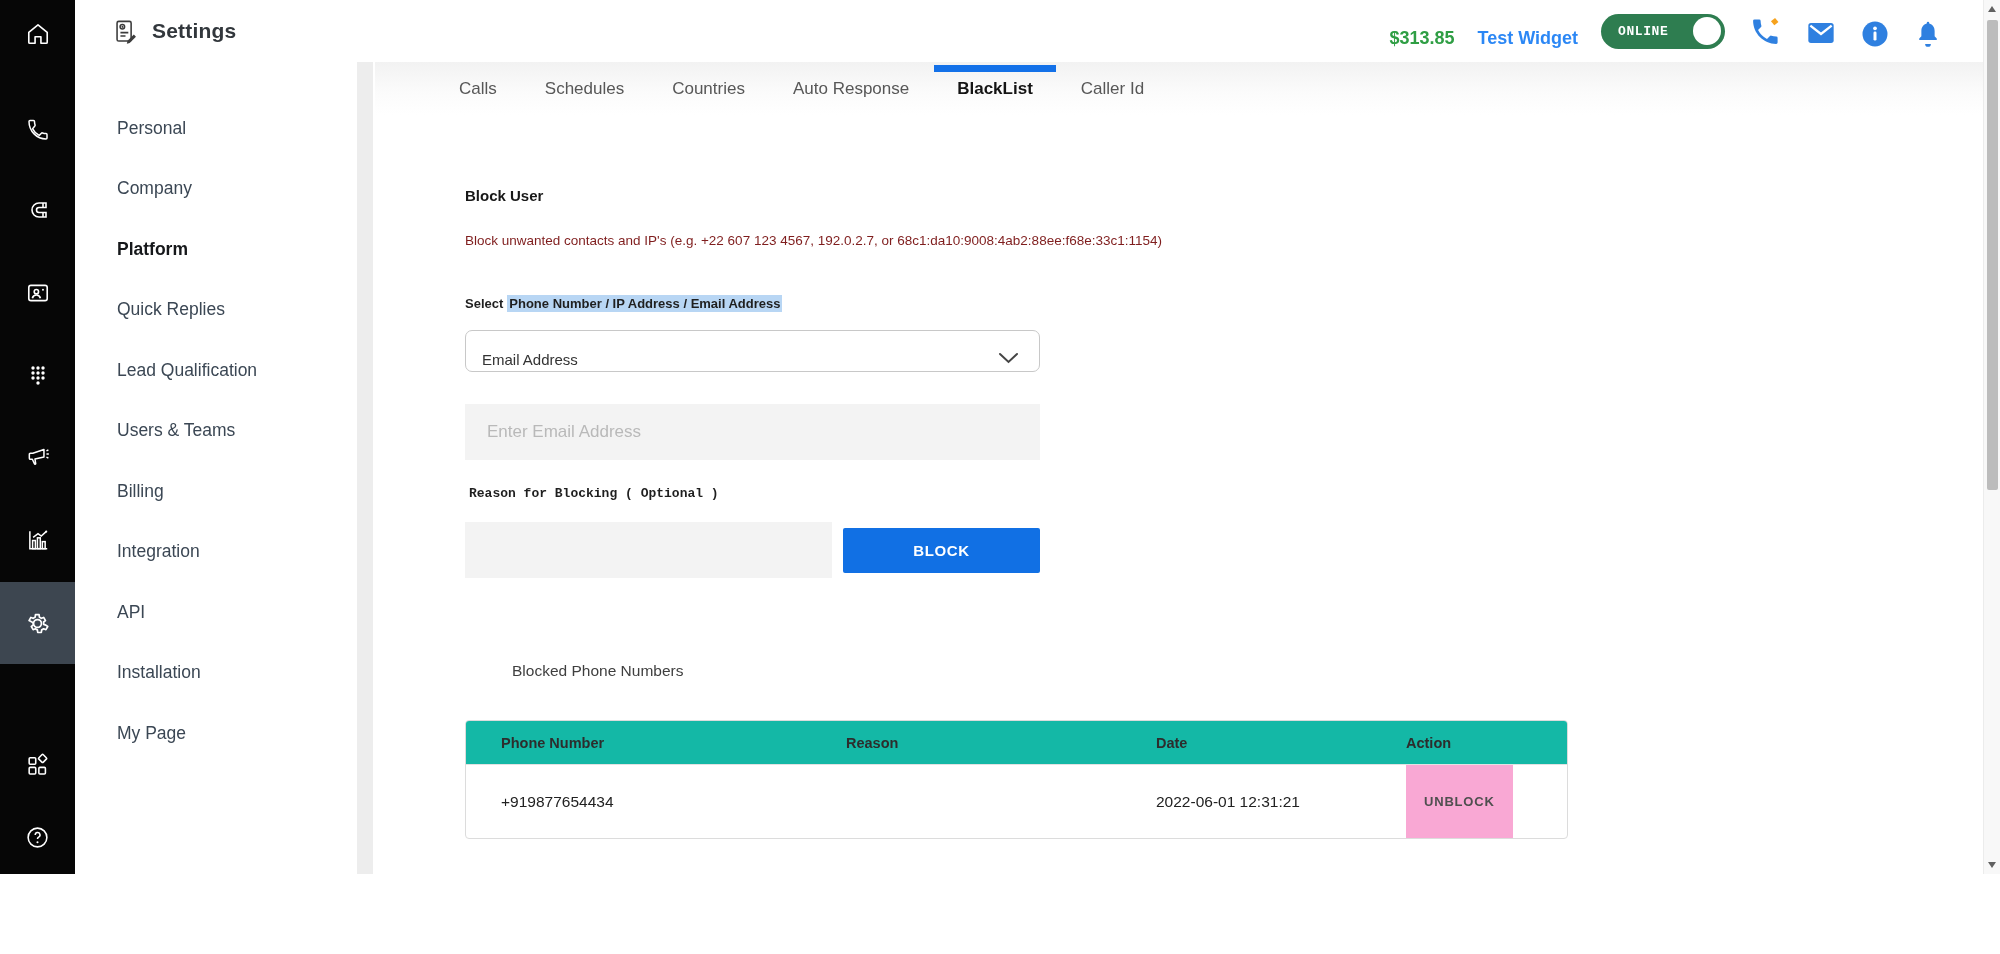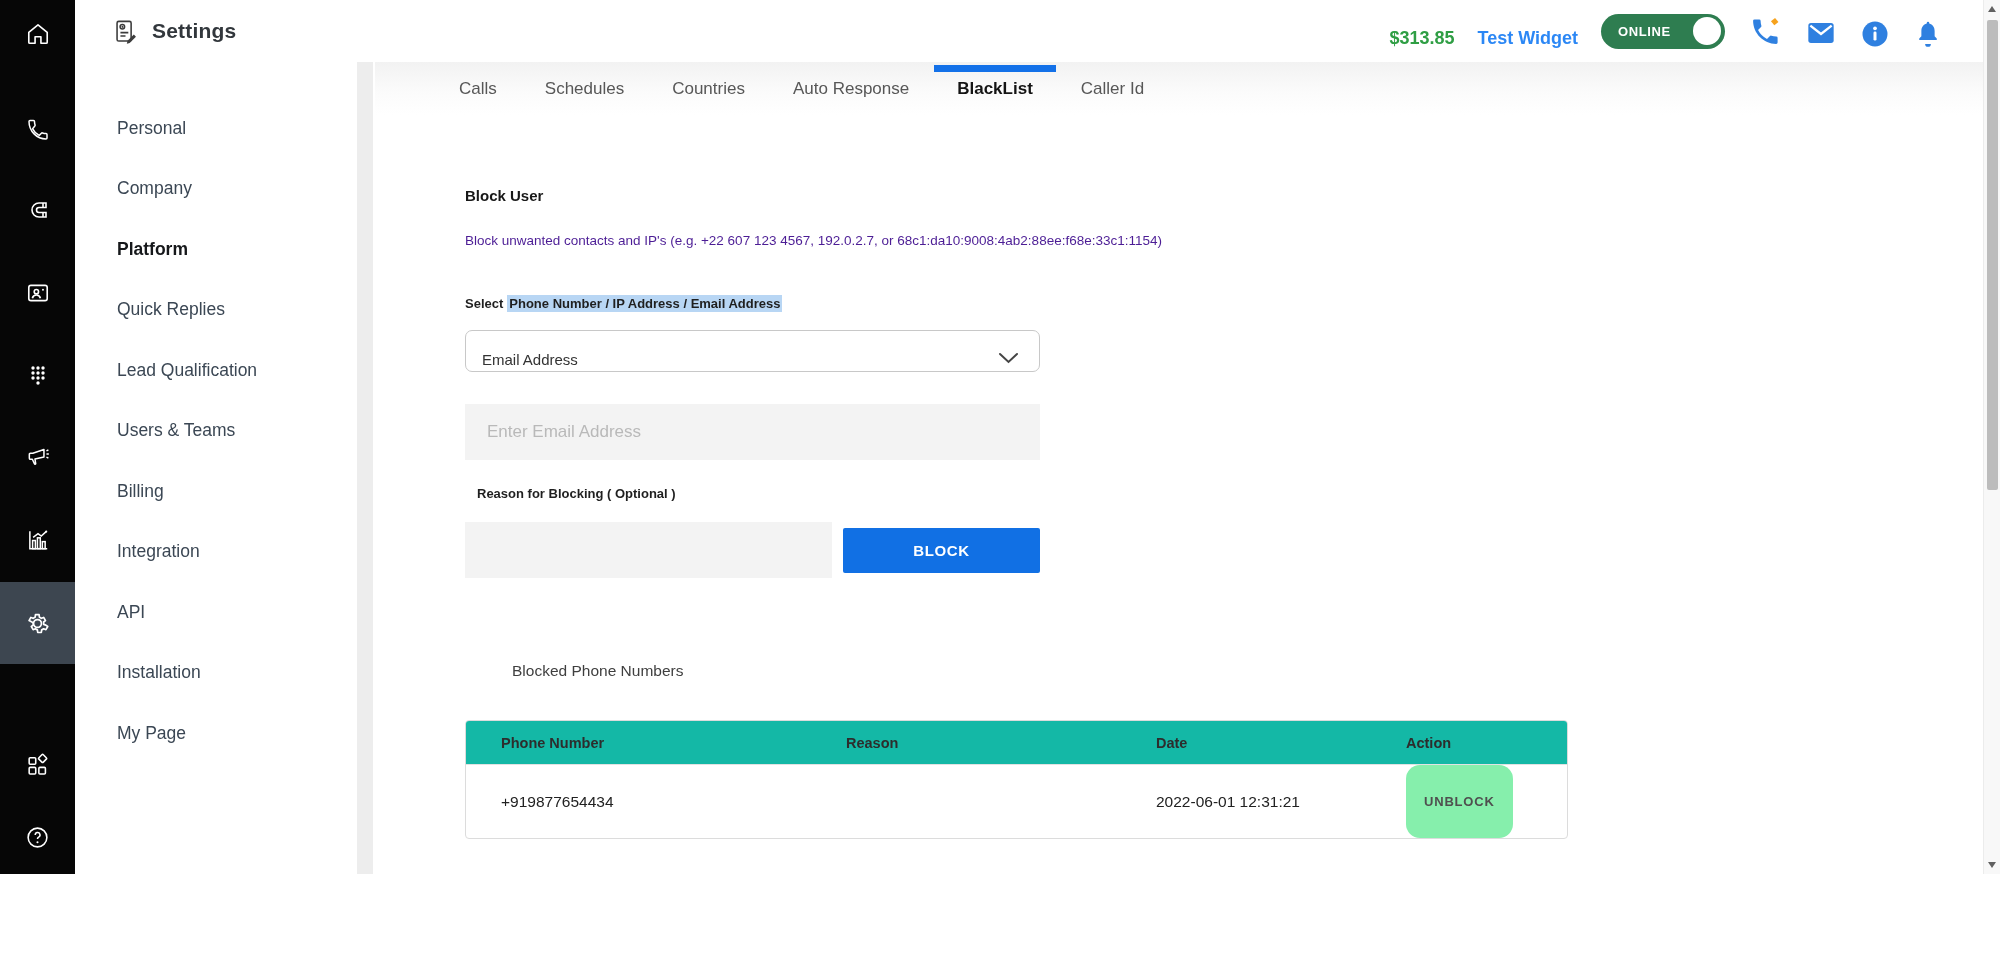--- a/index.html
+++ b/index.html
@@ -13,64 +13,64 @@
   .ib-item svg { display:block; }
 
   
   .topbar { position:absolute; left:75px; top:0; width:1908px; height:62px; background:#fff; display:flex; align-items:center; justify-content:space-between; padding:0 40px 0 37px; z-index:5; }
   .brand { display:flex; align-items:center; gap:13px; }
   .brand-title { font-size:21px; font-weight:700; color:#32373c; letter-spacing:.2px; }
   .top-right { display:flex; align-items:flex-end; gap:23px; }
   .balance { color:#2f9e44; font-weight:700; font-size:18px; }
   .widget-link { color:#2b87f5; font-weight:700; font-size:18px; cursor:pointer; }
   .toggle { width:124px; height:35px; border-radius:18px; background:#2e7d50; position:relative; display:flex; align-items:center; padding-left:17px; cursor:pointer; }
-  .toggle-label { color:#fff; font-weight:700; font-size:13px; letter-spacing:.6px; }
+  .toggle-label { color:#fff; font-weight:700; font-size:13px; letter-spacing:.6px;font-family:Liberation Mono, monospace; }
   .toggle-knob { position:absolute; right:4px; top:3.5px; width:28px; height:28px; border-radius:50%; background:#fff; }
   .tb-icon { cursor:pointer; display:flex; align-items:center; }
 
   
   .subsidebar { position:absolute; left:75px; top:62px; width:300px; height:892px; background:#fff; z-index:4; }
   .nav-list { padding-top:36px; }
   .nav-item { height:60.5px; display:flex; align-items:center; padding-left:42px; font-size:17.5px; color:#3b4754; cursor:pointer; }
   .nav-item.active { font-weight:700; color:#16181b; }
   .side-scroll { position:absolute; right:2px; top:0; width:16px; height:100%; background:#ededed; }
 
   
   .main { position:absolute; left:375px; top:62px; width:1608px; height:892px; background:#fff; }
   .tabbar { position:relative; height:53px; display:flex; align-items:stretch; gap:48px; padding-left:84px; background:linear-gradient(180deg,#f2f2f2 0%,#fbfbfb 55%,#ffffff 100%); }
   .tab { display:flex; align-items:center; font-size:17px; color:#575757; position:relative; cursor:pointer; white-space:nowrap; }
   .tab.active { font-weight:700; color:#141414; }
   .tab.active::before { content:""; position:absolute; top:3px; left:-23px; right:-23px; height:7px; background:#1371e8; }
 
   .bu-heading { position:absolute; left:90px; top:125px; font-size:15px; font-weight:700; color:#181818; }
-  .bu-desc { position:absolute; left:90px; top:171px; font-size:13.5px; color:#4c1d95; }
+  .bu-desc { position:absolute; left:90px; top:171px; font-size:13.5px; color:#7f1d1d; }
   .select-label { position:absolute; left:90px; top:234px; font-size:13px; font-weight:700; color:#1f1f1f; }
   .hl { background:#b8d6f4; margin-left:4px; padding:1px 2px; }
   .dropdown { position:absolute; left:90px; top:268px; width:575px; height:42px; background:#fff; border:1px solid #c8c8c8; border-radius:7px; display:flex; align-items:center; justify-content:space-between; padding:16px 20px 0 16px; cursor:pointer; }
   .dropdown-value { font-size:15px; color:#333; }
   .text-input { border:none; outline:none; background:#f3f3f3; font-family:"Liberation Sans",sans-serif; }
   .email-input { position:absolute; left:90px; top:342px; width:575px; height:56px; font-size:17px; color:#444; padding:0 22px; }
   .email-input::placeholder { color:#b9b9b9; }
-  .reason-label { position:absolute; left:102px; top:424px; font-size:13px; font-weight:700; color:#1f1f1f; }
+  .reason-label { position:absolute; left:94px; top:424px; font-size:13px; font-weight:700; color:#1f1f1f;font-family:Liberation Mono, monospace; }
   .reason-input { position:absolute; left:90px; top:460px; width:367px; height:56px; font-size:16px; color:#444; padding:0 16px; }
   .block-btn { position:absolute; left:468px; top:466px; width:197px; height:45px; background:#1170e4; color:#fff; border:none; font-family:"Liberation Sans",sans-serif; font-size:15px; font-weight:700; letter-spacing:.6px; cursor:pointer; border-radius:2px; }
 
   .bpn-heading, .bip-heading { position:absolute; left:90px; font-size:15.5px; color:#3f3f3f;margin-left:47px; }
   .bpn-heading { top:600px; }
   .bip-heading { top:835px; }
 
   .ptable { position:absolute; left:90px; top:658px; width:1103px; border:1px solid #dcdcdc; border-radius:4px; overflow:hidden; background:#fff; }
   .t-row { display:grid; grid-template-columns:380px 310px 250px 1fr; align-items:center; }
   .t-head { height:44px; background:#14b8a6; border-bottom:1px solid #e2e2e2; }
   .t-head .t-cell { font-size:14.5px; font-weight:700; color:#2d2d2d; }
   .t-body { height:73px; }
   .t-cell { padding-left:35px; }
   .t-cell.c2, .t-cell.c3, .t-cell.c4 { padding-left:0; }
   .t-body .t-cell { font-size:15.5px; color:#222; }
-  .unblock-btn { background:#86efac; border:none; border-radius:14px; color:#4f4f4f; font-family:"Liberation Sans",sans-serif; font-size:13px; font-weight:700; letter-spacing:.8px; padding:29px 18px; cursor:pointer; }
+  .unblock-btn { background:#f9a8d4; border:none; border-radius:0; color:#4f4f4f; font-family:"Liberation Sans",sans-serif; font-size:13px; font-weight:700; letter-spacing:.8px; padding:29px 18px; cursor:pointer; }
 
   
   .scrollbar { position:absolute; right:0; top:0; width:17px; height:100%; background:#f8f8f8; border-left:1px solid #ececec; z-index:7; }
   .sb-arrow-up, .sb-arrow-down { position:absolute; left:4px; width:0; height:0; border-left:4.5px solid transparent; border-right:4.5px solid transparent; cursor:pointer; }
   .sb-arrow-up { top:6px; border-bottom:6px solid #616161; }
   .sb-arrow-down { bottom:6px; border-top:6px solid #616161; }
   .sb-thumb { position:absolute; left:3px; top:20px; width:11px; height:470px; background:#bcbcbc; border-radius:2px; cursor:pointer; }
 </style>
 </head>
 <body>

